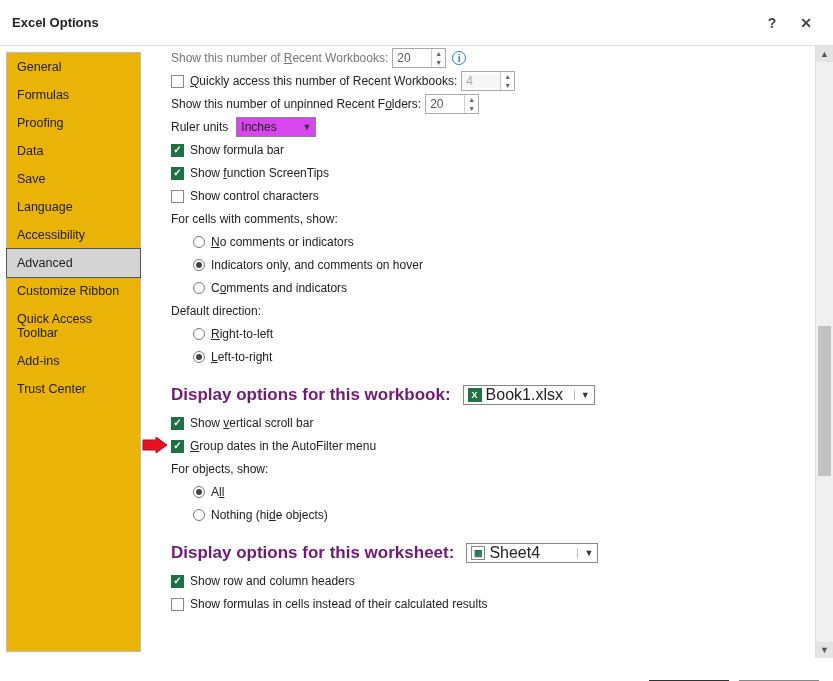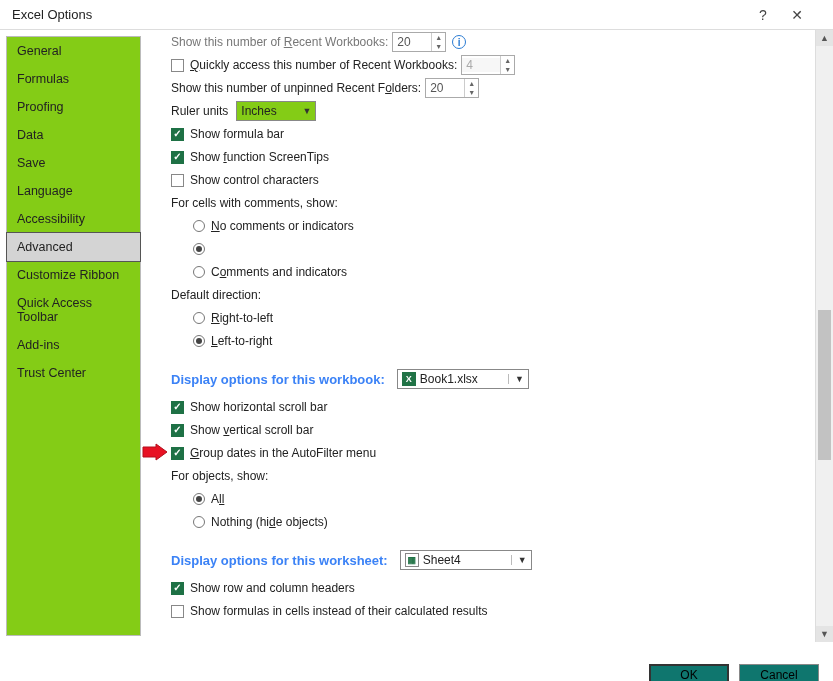--- a/index.html
+++ b/index.html
@@ -10,36 +10,37 @@
     color: #222;
     background: #fff;
     width: 833px;
     height: 681px;
     overflow: hidden;
     position: relative;
   }
   .titlebar {
     display: flex;
     align-items: center;
-    height: 30px;
-    padding: 0 19px 0 12px;
+    height: 46px;
+    padding: 0 10px 0 12px;
     border-bottom: 1px solid #ddd;
+    font-weight: bold;
   }
   .titlebar .title { flex: 1; font-size: 13px; }
   .titlebar .ic { width: 34px; text-align: center; font-size: 14px; color: #444; cursor: default; }
   .body {
     display: flex;
     height: 612px;
     border-top: none;
   }
   .sidebar {
     width: 135px;
     border: 1px solid #bbb;
     margin: 6px 0 6px 6px;
-    background: #84cc16;
+    background: #eab308;
   }
   .sidebar-item {
     padding: 7px 10px;
     font-size: 12.5px;
     cursor: default;
   }
   .sidebar-item.selected {
     background: #d4d4d4;
     border: 1px solid #555;
     margin: -1px;
@@ -80,39 +81,39 @@
   }
   .spin input {
     border:none; width:38px; padding:0 4px; font-size:12px; outline:none;
     color:#555;
   }
   .spin .arrows { width:14px; display:flex; flex-direction:column; border-left:1px solid #ccc;}
   .spin .arrows span { height:9px; font-size:7px; text-align:center; line-height:9px; color:#666; cursor:default;}
   .spin.disabled input { color:#aaa; background:#f7f7f7;}
   .dd {
     display:inline-flex; align-items:center; border:1px solid #888; height:20px;
-    background:#84cc16; margin-left:8px; min-width:80px; padding:0 4px;
+    background:#d946ef; margin-left:8px; min-width:80px; padding:0 4px;
   }
   .dd .dd-text { flex:1; font-size:12px; padding-right:8px;}
   .dd .caret { font-size:9px; color:#333; }
   .section-head {
     font-weight: normal;
     margin: 18px 0 8px 0;
     display:flex; align-items:center;
   }
-  .section-head strong { font-size:13px; color:#3b82f6;text-align:center;}
+  .section-head strong { font-size:17px; color:#701a75;text-align:center;}
   .file-dd {
     margin-left:12px; border:1px solid #888; height:20px; min-width:132px;
     display:inline-flex; align-items:center; padding:0 4px; background:#fff;
   }
   .file-dd .xicon {
     width:14px; height:14px; background:#217346; margin-right:4px;
     display:inline-flex;align-items:center;justify-content:center;color:#fff;font-size:9px;font-weight:bold;
   }
-  .file-dd .txt { flex:1; font-size:12px;}
+  .file-dd .txt { flex:1; font-size:16px;}
   .file-dd .caret { font-size:9px; color:#333; border-left:1px solid #bbb; padding-left:6px; margin-left:6px;}
   .sheet-dd .xicon { background:#fff; border:1px solid #888; color:#217346;}
   .info-icon {
     width:14px;height:14px;border:1px solid #2b7cd3;border-radius:50%;
     color:#2b7cd3;font-size:10px;font-weight:bold;display:inline-flex;
     align-items:center;justify-content:center;margin-left:6px;
   }
   .vscroll {
     width:18px; background:#f0f0f0; border-left:1px solid #ddd;
     position:relative;
@@ -230,20 +231,21 @@
 
       <div class="row">
           <label>For cells with comments, show:</label>
         </div>
       <div class="row indent1">
           <span class="rb"></span>
         <label><span class="u">N</span><span>o comments or indicators</span></label>
         </div>
       <div class="row indent1">
           <span class="rb checked"></span>
+        <label>Indicators only, and comments on hover</label>
         </div>
       <div class="row indent1">
           <span class="rb"></span>
         <label><span>C</span><span class="u">o</span><span>mments and indicators</span></label>
         </div>
 
       <div class="row">
           <label>Default direction:</label>
         </div>
       <div class="row indent1">
@@ -257,24 +259,20 @@
 
       <div class="section-head">
         <strong>Display options for this workbook:</strong>
         <span class="file-dd">
           <span class="xicon">X</span>
           <span class="txt">Book1.xlsx</span>
           <span class="caret">▼</span>
         </span>
       </div>
 
-      <div class="row">
-          <span class="cb checked"></span>
-        <label>Show horizontal scroll bar</label>
-        </div>
       <div class="row">
           <span class="cb checked"></span>
         <label><span>Show </span><span class="u">v</span><span>ertical scroll bar</span></label>
         </div>
 
       <div class="row" style="position:relative;text-align:center;">
         <span class="arrow-callout" style="left:-30px; top:1px;">
           <svg width="28" height="16">
               <path d="M2 3 L15 3 L15 0 L26 8 L15 16 L15 13 L2 13 Z" fill="#e81123" stroke="#b30f1c" stroke-width="1"></path>
             </svg>

